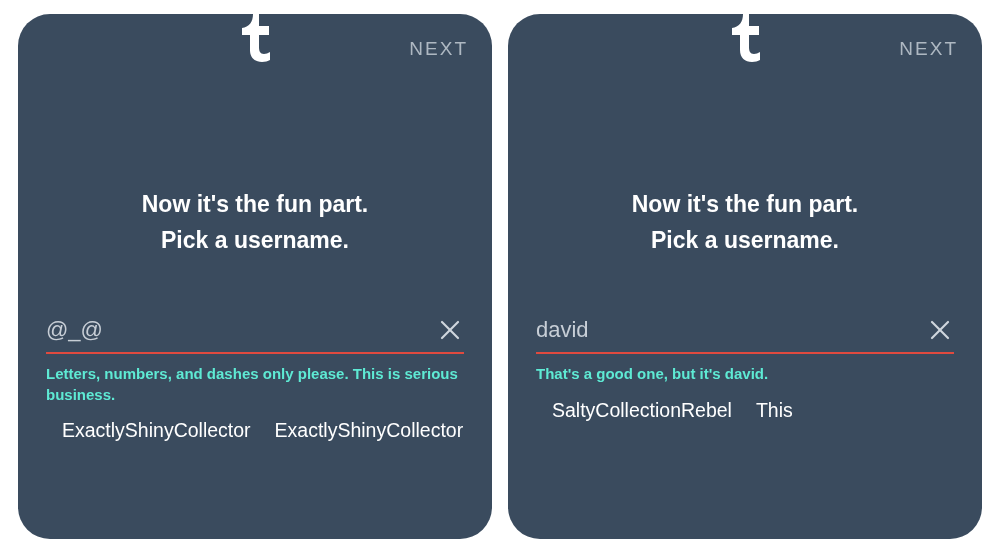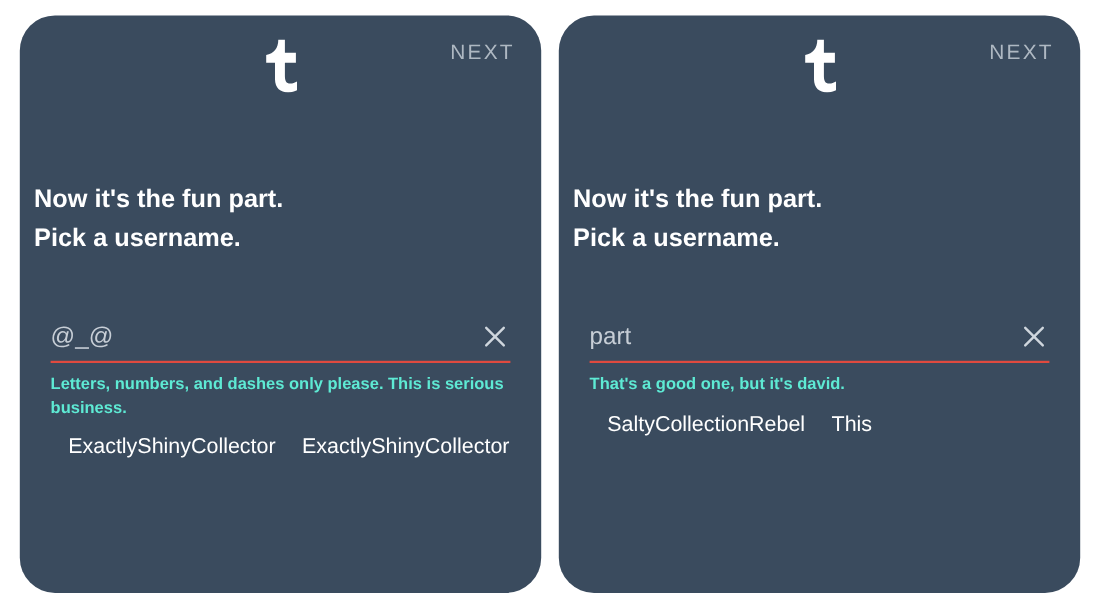--- a/index.html
+++ b/index.html
@@ -24,21 +24,21 @@
     border-radius: 32px;
     overflow: hidden;
     color: #ffffff;
     display: flex;
     flex-direction: column;
   }
   .topbar {
     position: relative;
     height: 70px;
     display: flex;
-    align-items: flex-end;
+    align-items: flex-start;
     justify-content: center;
   }
   .logo {
     width: 30px;
     height: 48px;
     display: flex;
     align-items: center;
     justify-content: center;
   }
   .logo svg { display: block; }
@@ -50,21 +50,22 @@
     display: flex;
     align-items: center;
     color: #aeb8c2;
     font-size: 19px;
     letter-spacing: 2px;
     font-weight: 500;
     cursor: pointer;
     user-select: none;
   }
   .headline {
-    margin-top: 79px;
+    margin-top: 103px;
+    text-align: center;
     padding: 0 13px;
   }
   .headline-line {
     color: #ffffff;
     font-size: 23px;
     font-weight: 600;
     line-height: 1.55;
   }
   .field-wrap {
     margin-top: 52px;
@@ -174,21 +175,21 @@
       <div class="next-btn">NEXT</div>
     </div>
 
     <div class="headline">
       <div class="headline-line">Now it's the fun part.</div>
       <div class="headline-line">Pick a username.</div>
     </div>
 
     <div class="field-wrap">
       <div class="field-row">
-        <div class="field-input">part</div>
+        <div class="field-input">david</div>
         <div class="clear-btn">
           <svg viewBox="0 0 20 20" width="20" height="20">
             <line x1="2" y1="2" x2="18" y2="18" stroke="#cfd6dd" stroke-width="2.2" stroke-linecap="round"></line>
             <line x1="18" y1="2" x2="2" y2="18" stroke="#cfd6dd" stroke-width="2.2" stroke-linecap="round"></line>
           </svg>
         </div>
       </div>
       <div class="underline"></div>
     </div>
 

